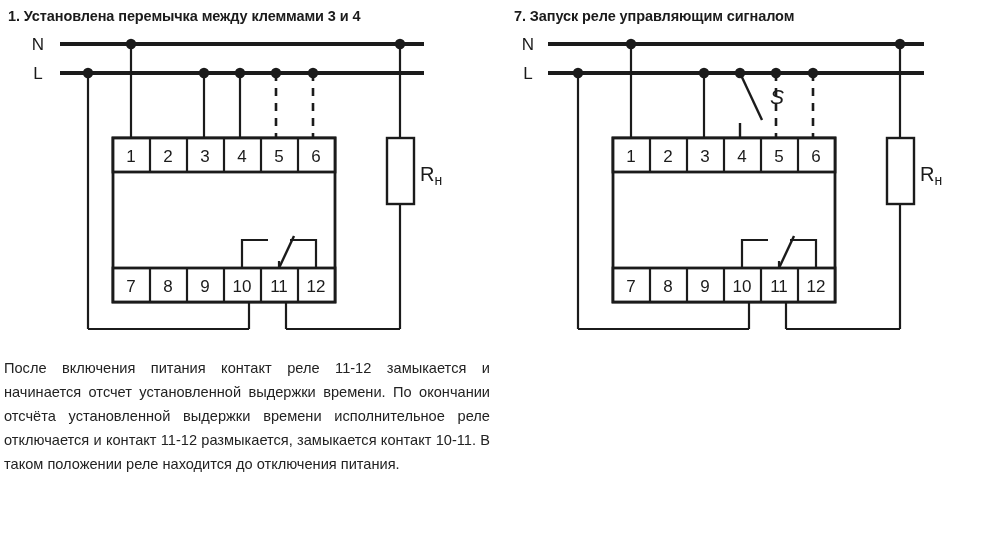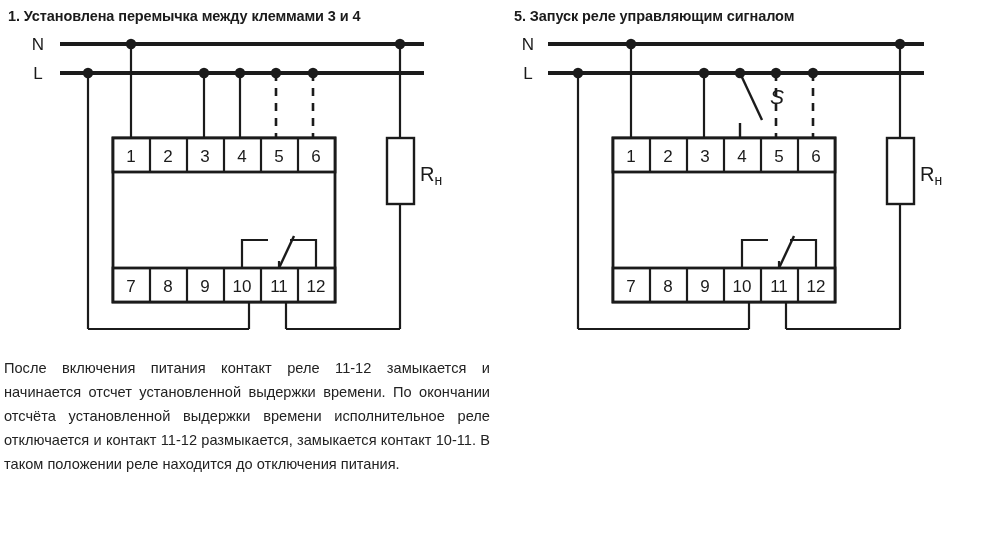--- a/index.html
+++ b/index.html
@@ -114,21 +114,21 @@
     </svg>
   </div>
 
   <div class="caption" id="caption-left">
     <p>После включения питания контакт реле 11-12 замыкается и начинается отсчет установленной выдержки времени. По окончании отсчёта установленной выдержки времени исполнительное реле отключается и контакт 11-12 размыкается, замыкается контакт 10-11. В таком положении реле находится до отключения питания.</p>
   </div>
 </div>
 
 <div class="panel" id="panel-right">
 
-  <div class="title">5. Запуск реле управляющим сигналом</div>
+  <div class="title">7. Запуск реле управляющим сигналом</div>
 
   <div class="schematic">
     <svg width="500" height="325" viewBox="0 0 500 325" xmlns="http://www.w3.org/2000/svg">
 
       <line x1="48" y1="18" x2="424" y2="18" stroke="#1b1b1b" stroke-width="4"></line>
 
       <line x1="48" y1="47" x2="424" y2="47" stroke="#1b1b1b" stroke-width="4"></line>
 
       <text x="28" y="24" font-size="17" text-anchor="middle">N</text>
       <text x="28" y="53" font-size="17" text-anchor="middle">L</text>

